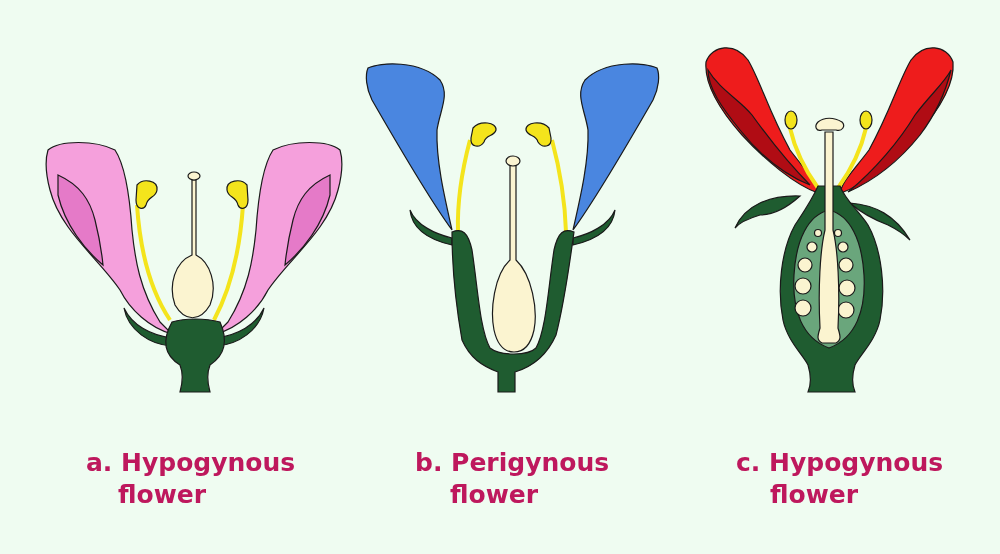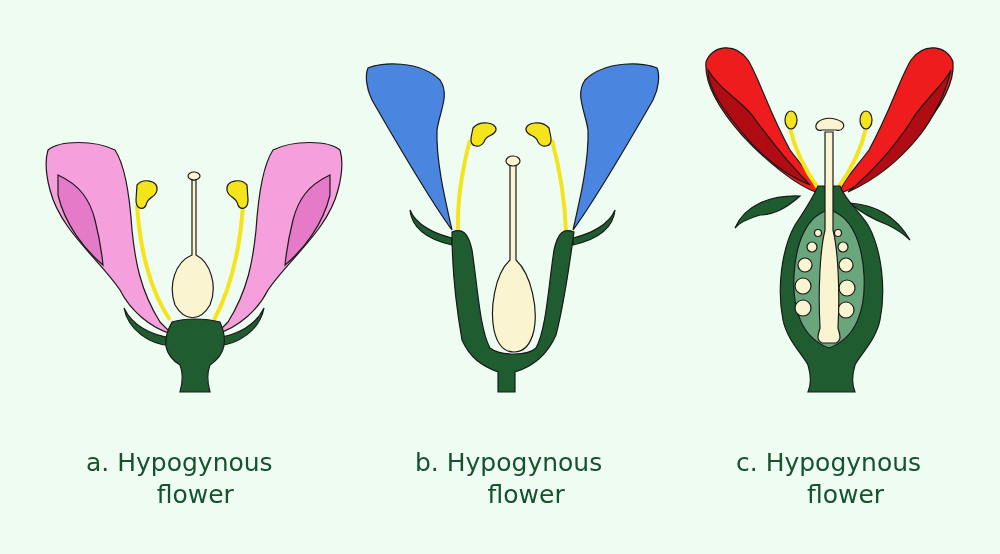--- a/index.html
+++ b/index.html
@@ -1,18 +1,18 @@
 <!DOCTYPE html>
 <html><head>
 <meta charset="utf-8">
 <style>
   html,body{margin:0;padding:0;}
   body{width:1000px;height:554px;background:#effcf1;overflow:hidden;position:relative;font-family:"DejaVu Sans","Liberation Sans",sans-serif;}
   .art{position:absolute;left:0;top:0;width:1000px;height:554px;}
-  .label{position:absolute;color:#14532d;font-weight:normal;font-size:25px;line-height:32px;text-align:center;}
+  .label{position:absolute;color:#be185d;font-weight:bold;font-size:25px;line-height:32px;}
   .label .l1{display:block;}
   .label .l2{display:block;}
   #lab-a{left:86px;top:447px;}
   #lab-a .l2{padding-left:32px;}
   #lab-b{left:415px;top:447px;}
   #lab-b .l2{padding-left:35px;}
   #lab-c{left:736px;top:447px;}
   #lab-c .l2{padding-left:34px;}
 </style>
 </head>
@@ -84,19 +84,19 @@
     <path d="M825,132 L825,230 C820,250 818,290 820,328 C818,335 816,340 822,343 L836,343 C842,340 840,335 838,328 C840,290 838,250 833,230 L833,132 Z" fill="#fbf4d0"></path>
     <path d="M818,122 C824,117 834,117 842,122 C846,126 842,132 836,130 L822,130 C816,132 814,126 818,122 Z" fill="#fbf4d0"></path>
   </g>
 </svg>
 
 <div class="label" id="lab-a">
   <span class="l1">a. Hypogynous</span>
   <span class="l2">flower</span>
 </div>
 <div class="label" id="lab-b">
-  <span class="l1">b. Hypogynous</span>
+  <span class="l1">b. Perigynous</span>
   <span class="l2">flower</span>
 </div>
 <div class="label" id="lab-c">
   <span class="l1">c. Hypogynous</span>
   <span class="l2">flower</span>
 </div>
 
 </body></html>

